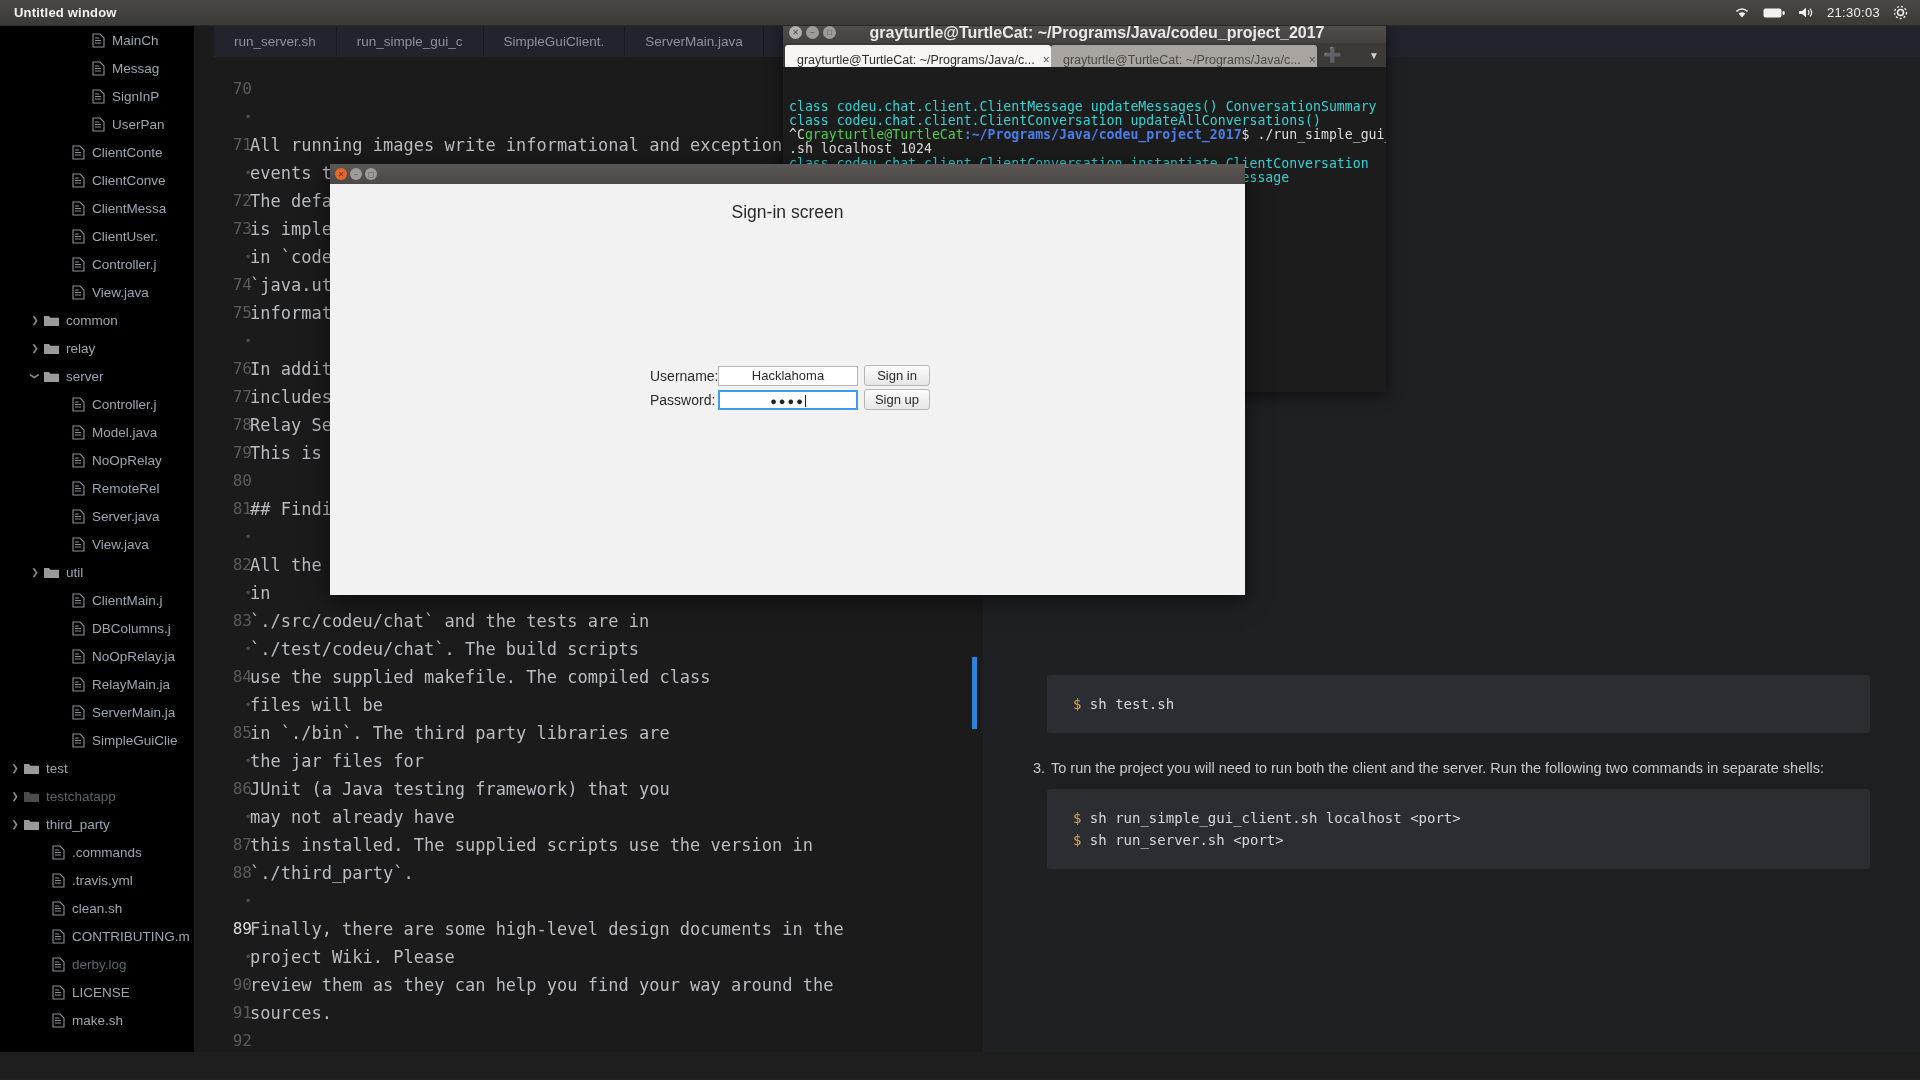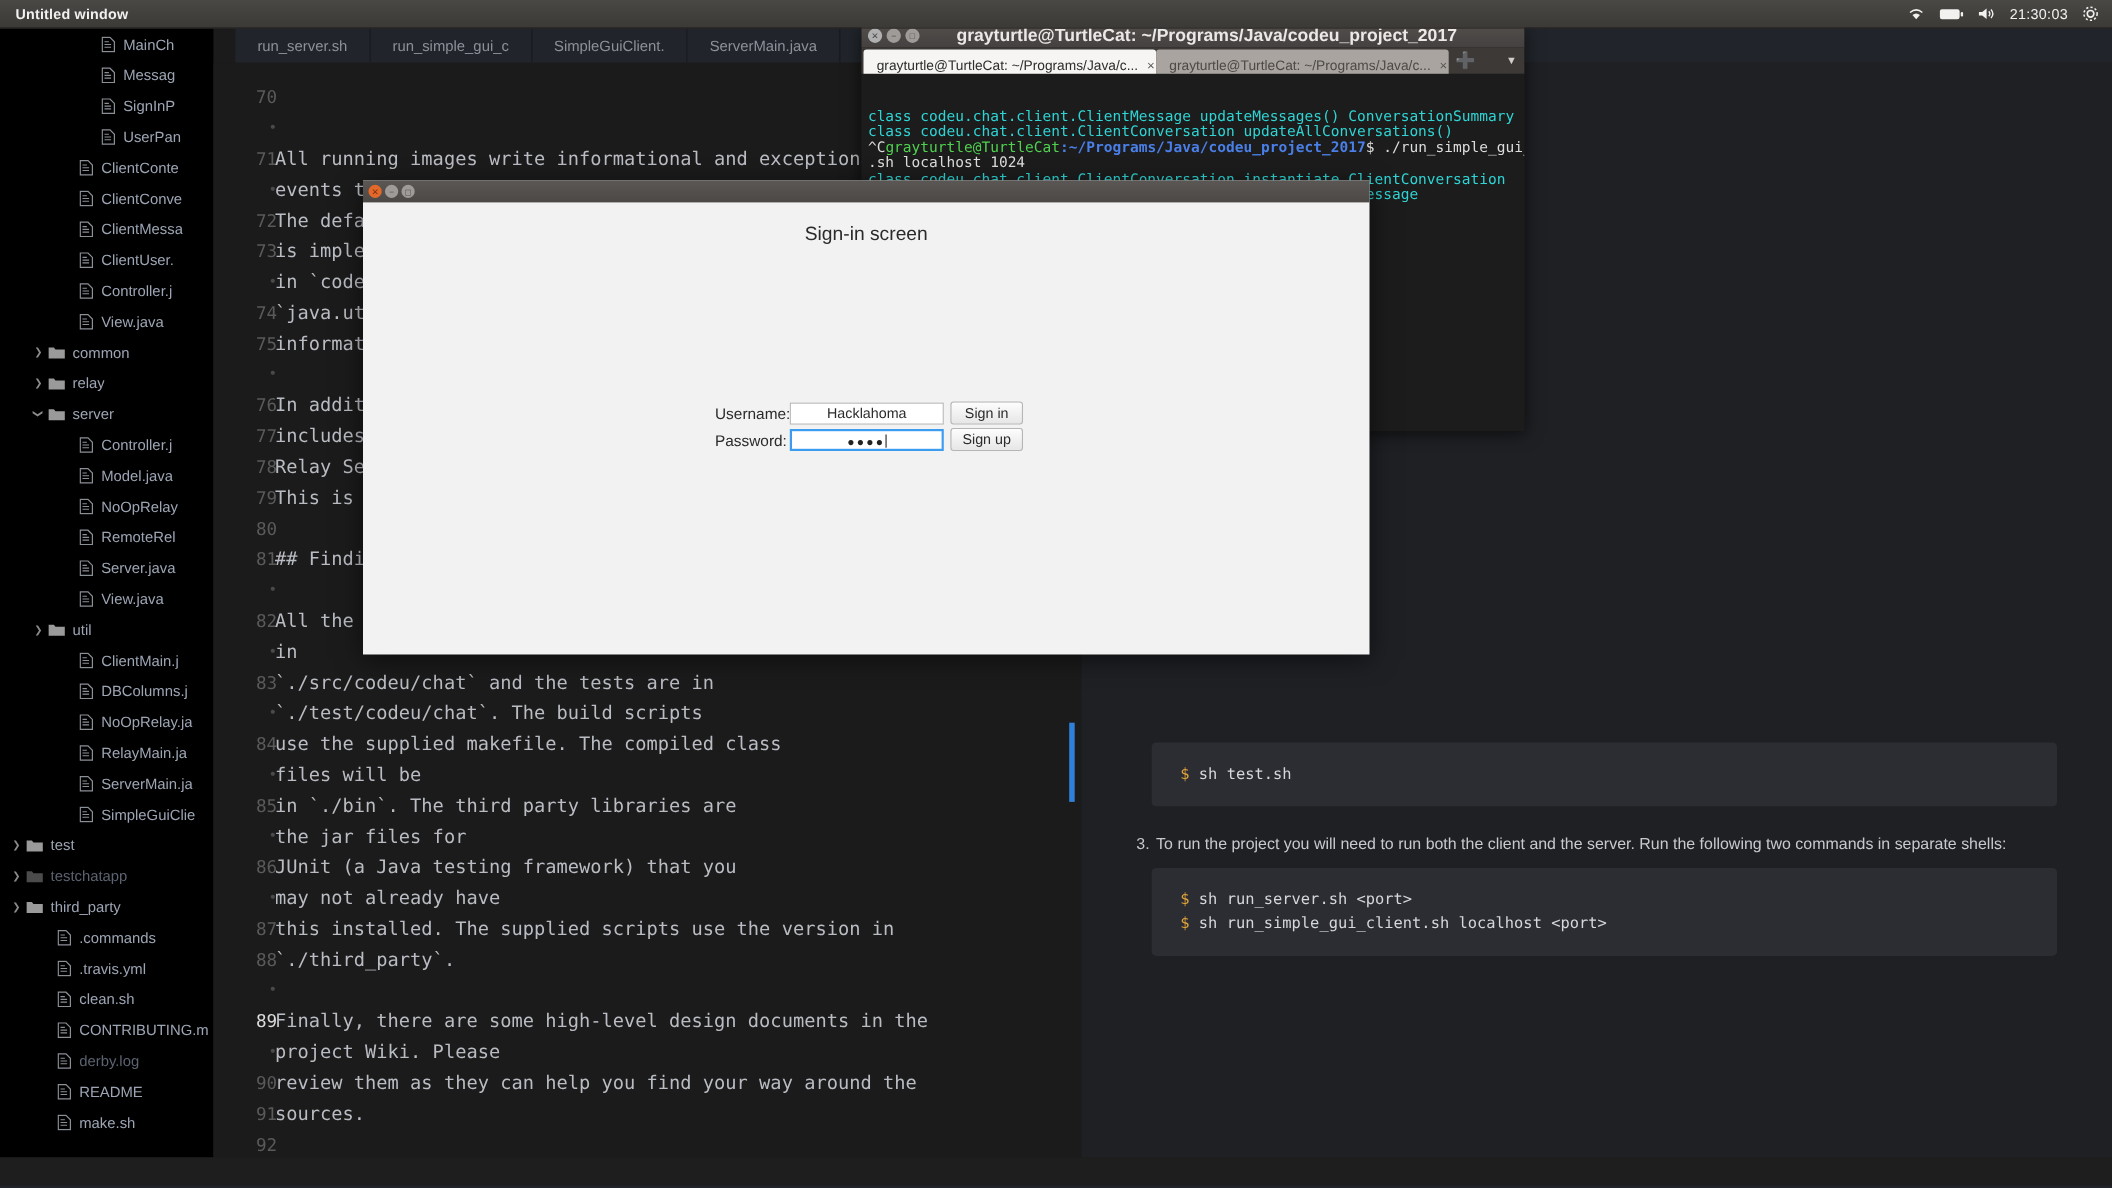--- a/index.html
+++ b/index.html
@@ -573,21 +573,21 @@
             <span class="tree-label">derby.log</span>
           </div>
           <div class="tree-row">
             <span class="arrow empty" style="margin-left: 28px;"></span>
             <span style="display: inline-flex; margin-left: 8px;">
               <svg class="ico-file" width="13" height="15" viewBox="0 0 13 15">
                 <path d="M1 1h7l4 4v9H1z" fill="none" stroke="#8b8f96" stroke-width="1.1"></path>
                 <path d="M3 5h4M3 7.5h6M3 10h6" stroke="#8b8f96" stroke-width="1"></path>
               </svg>
             </span>
-            <span class="tree-label">README</span>
+            <span class="tree-label">LICENSE</span>
           </div>
           <div class="tree-row">
             <span class="arrow empty" style="margin-left: 28px;"></span>
             <span style="display: inline-flex; margin-left: 8px;">
               <svg class="ico-file" width="13" height="15" viewBox="0 0 13 15">
                 <path d="M1 1h7l4 4v9H1z" fill="none" stroke="#8b8f96" stroke-width="1.1"></path>
                 <path d="M3 5h4M3 7.5h6M3 10h6" stroke="#8b8f96" stroke-width="1"></path>
               </svg>
             </span>
             <span class="tree-label">make.sh</span>
@@ -672,22 +672,22 @@
       <div class="pv-p">you are working on a non-</div>
       <div style="height:26px"></div>
       <div class="pv-p">version of JAVA 8 when</div>
       <div style="height:196px"></div>
       <div class="pv-code"><span class="dollar">$</span><span> sh test.sh</span></div>
       <div class="pv-li">
         <span class="num">3.</span>
         <span>To run the project you will need to run both the client and the server. Run the following two commands in separate shells:</span>
       </div>
       <div class="pv-code">
+        <div><span class="dollar">$</span><span> sh run_simple_gui_client.sh localhost &lt;port&gt;</span></div>
         <div><span class="dollar">$</span><span> sh run_server.sh &lt;port&gt;</span></div>
-        <div><span class="dollar">$</span><span> sh run_simple_gui_client.sh localhost &lt;port&gt;</span></div>
       </div>
     </div>
 
     <div class="statusbar">
       
       
     </div>
   </div>
 
   <div class="terminal">

